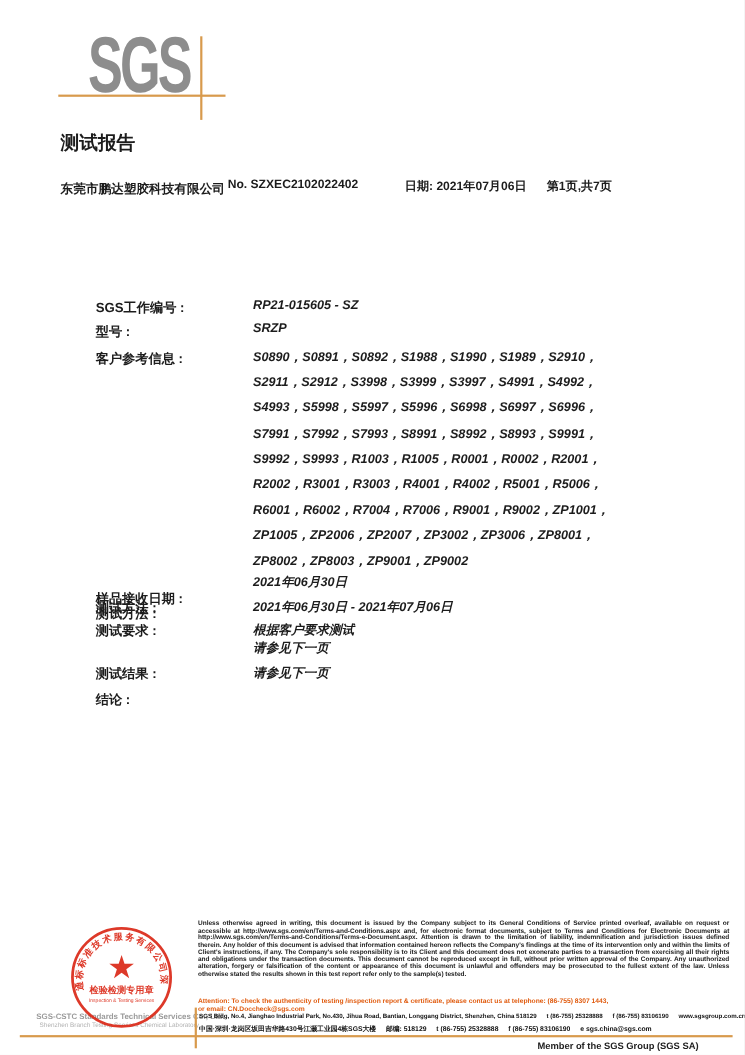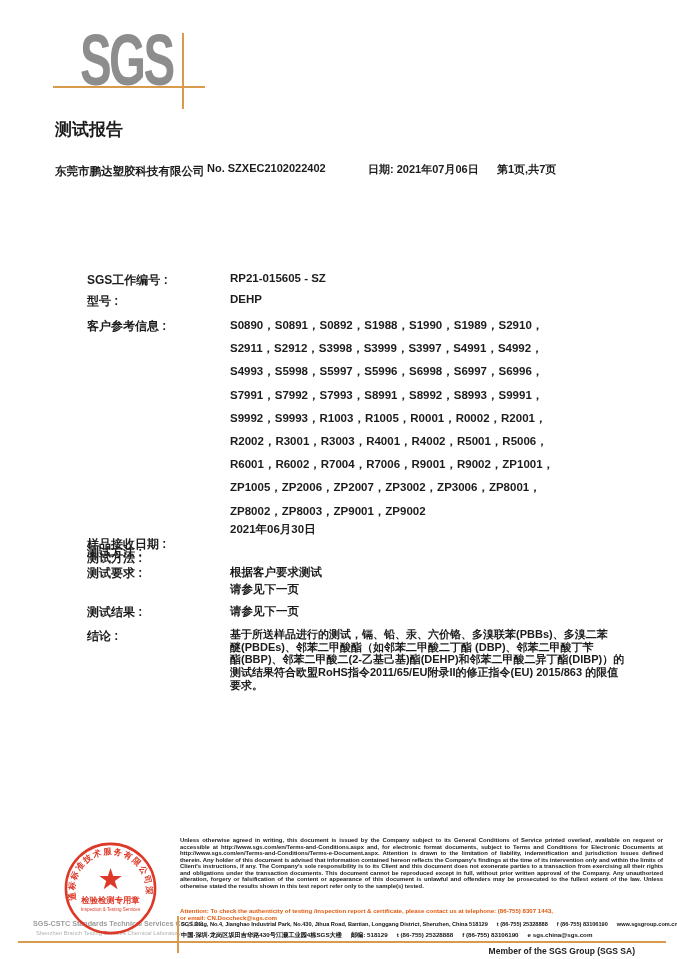--- a/index.html
+++ b/index.html
@@ -14,21 +14,21 @@
     color:#8d8d8d;letter-spacing:-4px;line-height:1;
     transform:scaleX(0.66);transform-origin:0 0;white-space:nowrap;
   }
   .rule{position:absolute;background:#d89a4c;}
   
   .doc-title{position:absolute;left:55px;top:118px;font-size:17px;font-weight:700;}
   .hdr{position:absolute;top:123px;font-size:11px;font-weight:700;white-space:nowrap;margin-top:39px;}
   
   .btxt{position:absolute;left:55px;font-size:11.5px;font-weight:700;white-space:nowrap;}
   .lbl{position:absolute;left:55px;font-size:12px;font-weight:700;white-space:nowrap;margin-left:32px;}
-  .val{position:absolute;left:230px;font-size:11.5px;font-weight:700;white-space:pre-line;}
+  .val{position:absolute;left:230px;font-size:11.5px;font-weight:700;white-space:pre-line;font-style:italic;}
   .val-lines{line-height:23.2px;}
   .val-conclusion{font-size:11px;line-height:12.7px;width:424px;}
   
   .disclaimer{
     position:absolute;left:180px;top:837px;width:483px;
     font-size:5.9px;line-height:6.5px;color:#222;text-align:justify;font-weight:700;
   }
   .attention{
     position:absolute;left:180px;top:908px;width:483px;
     font-size:6.1px;line-height:6.6px;color:#e05a0d;font-weight:700;white-space:pre-line;
@@ -55,53 +55,49 @@
   <div class="hdr" style="left:368px;">日期: 2021年07月06日</div>
   <div class="hdr" style="left:497px;">第1页,共7页</div>
 
   <div class="btxt" style="top:164px;">东莞市鹏达塑胶科技有限公司</div>
 
 
   <div class="lbl" style="top:272px;">SGS工作编号 :</div>
   <div class="val" style="top:272px;">RP21-015605 - SZ</div>
 
   <div class="lbl" style="top:293px;">型号 :</div>
-  <div class="val" style="top:293px;">DEHP</div>
+  <div class="val" style="top:293px;">SRZP</div>
 
   <div class="lbl" style="top:318px;">客户参考信息 :</div>
   <div class="val val-lines" style="top:314px;">S0890，S0891，S0892，S1988，S1990，S1989，S2910，
 S2911，S2912，S3998，S3999，S3997，S4991，S4992，
 S4993，S5998，S5997，S5996，S6998，S6997，S6996，
 S7991，S7992，S7993，S8991，S8992，S8993，S9991，
 S9992，S9993，R1003，R1005，R0001，R0002，R2001，
 R2002，R3001，R3003，R4001，R4002，R5001，R5006，
 R6001，R6002，R7004，R7006，R9001，R9002，ZP1001，
 ZP1005，ZP2006，ZP2007，ZP3002，ZP3006，ZP8001，
 ZP8002，ZP8003，ZP9001，ZP9002</div>
 
   <div class="lbl" style="top:536px;">样品接收日期 :</div>
   <div class="val" style="top:522px;">2021年06月30日</div>
 
   <div class="lbl" style="top:544px;">测试方法 :</div>
+  <div class="val" style="top:544px;">2021年06月30日 - 2021年07月06日</div>
 
   <div class="lbl" style="top:565px;">测试要求 :</div>
   <div class="val" style="top:565px;">根据客户要求测试</div>
 
   <div class="lbl" style="top:550px;">测试方法 :</div>
   <div class="val" style="top:582px;">请参见下一页</div>
 
   <div class="lbl" style="top:604px;">测试结果 :</div>
   <div class="val" style="top:604px;">请参见下一页</div>
 
   <div class="lbl" style="top:628px;">结论 :</div>
-  <div class="val val-conclusion" style="top:628px;">基于所送样品进行的测试，镉、铅、汞、六价铬、多溴联苯(PBBs)、多溴二苯
-醚(PBDEs)、邻苯二甲酸酯（如邻苯二甲酸二丁酯 (DBP)、邻苯二甲酸丁苄
-酯(BBP)、邻苯二甲酸二(2-乙基己基)酯(DEHP)和邻苯二甲酸二异丁酯(DIBP)）的
-测试结果符合欧盟RoHS指令2011/65/EU附录II的修正指令(EU) 2015/863 的限值
-要求。</div>
 
   <div class="gray-co-1">SGS-CSTC Standards Technical Services Co., Ltd.</div>
   <div class="gray-co-2">Shenzhen Branch Testing Services Chemical Laboratory</div>
 
   <svg class="stamp" viewBox="0 0 100 100" aria-hidden="true">
     <circle cx="50" cy="50" r="46" fill="none" stroke="#dc2f1e" stroke-width="2.6"></circle>
     <defs>
       <path id="stamp-arc" d="M 14.5 62 A 37 37 0 1 1 85.5 62" fill="none"></path>
     </defs>
     <text font-size="8.6" font-weight="700" fill="#dc2f1e" letter-spacing="1.6" font-family="Liberation Sans, sans-serif">

